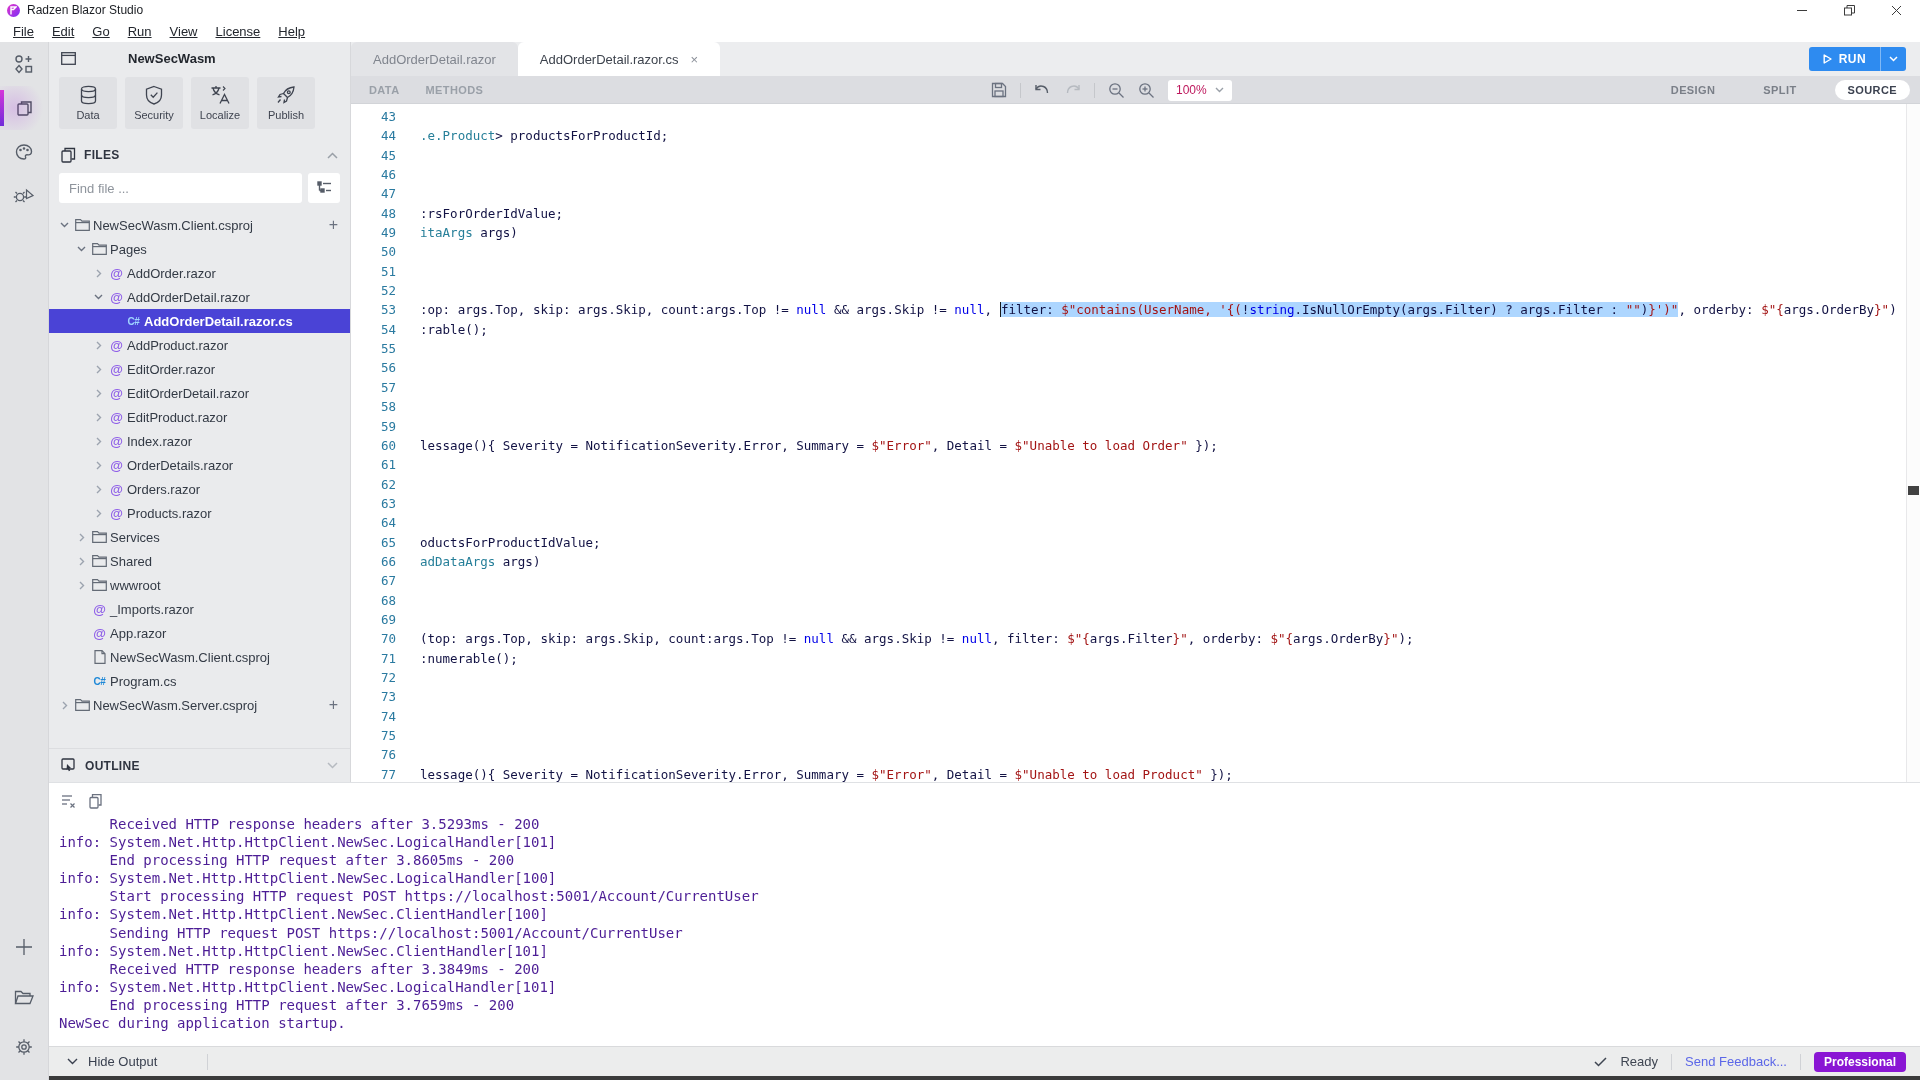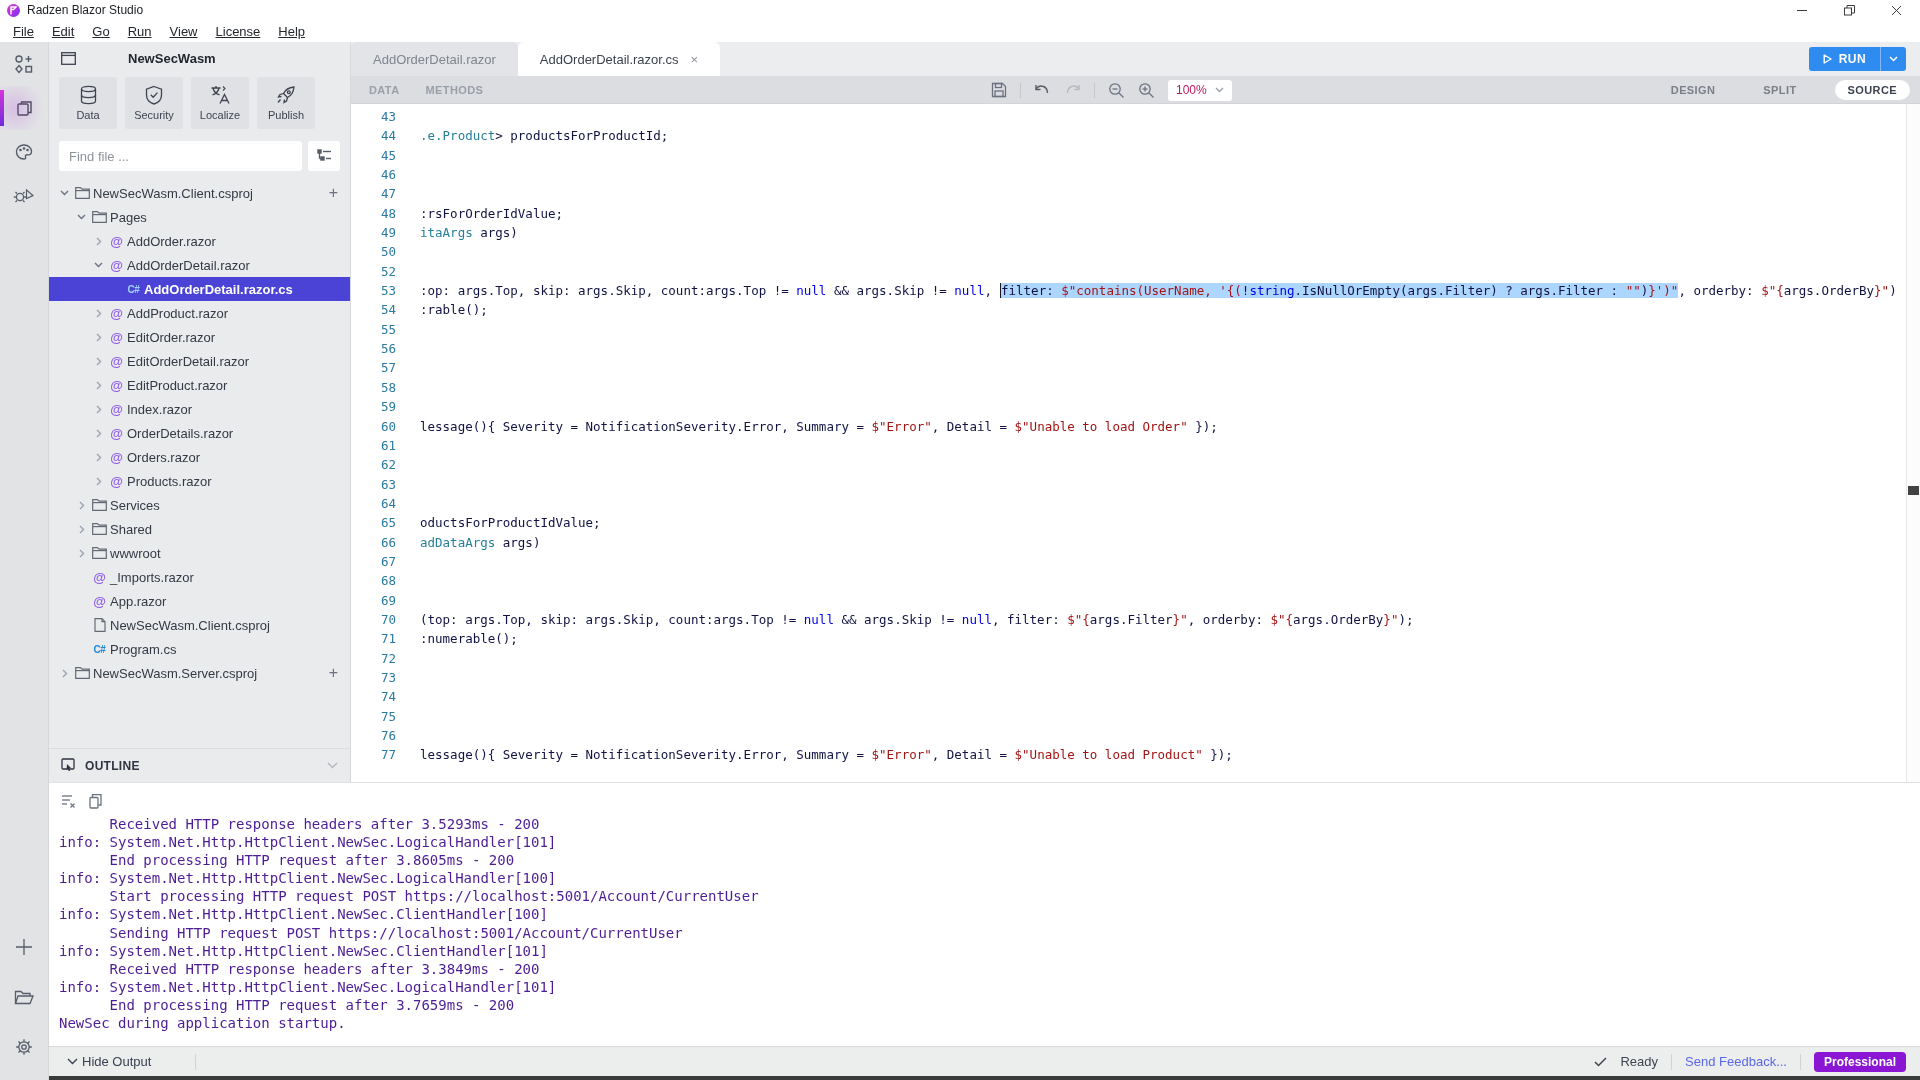--- a/index.html
+++ b/index.html
@@ -96,21 +96,21 @@
 
   
   .output { flex:1; background:#fff; border-top:1px solid #dfe1e4; padding:6px 0 0 10px; min-height:0; }
   .outicons { display:flex; gap:12px; height:24px; align-items:center; padding-left:2px; }
   .outicon { cursor:pointer; display:flex; }
   #outlog { margin-top:2px; font-family:"DejaVu Sans Mono", monospace; font-size:14px; color:#4c1d95; }
   .logline { height:18.1px; line-height:18.1px; white-space:pre; }
 
   
   .statusbar { height:30px; background:#eceded; border-top:1px solid #d9dadc; display:flex; align-items:center; padding:0 14px 0 18px; flex:none; }
-  .sb-left { display:flex; align-items:center; gap:4px;text-align:right; }
+  .sb-left { display:flex; align-items:center; gap:10px;text-align:right; }
   .sb-hide { font-size:13px; color:#3a4150; }
   .sb-sep { width:1px; height:16px; background:#d0d2d6; }
   .sb-left .sb-sep { margin-left:40px; }
   .sb-right { margin-left:auto; display:flex; align-items:center; gap:13px; }
   .sb-ready { font-size:13px; color:#3f4652; }
   .sb-feedback { font-size:13px; color:#5b67e8; cursor:pointer; }
   .sb-badge { background:#8a16d4; color:#fff; font-size:12px; font-weight:bold; padding:3px 10px; border-radius:4px; }
   .bottomedge { height:4px; background:#3b3b3b; flex:none; }
 </style>
 </head>
@@ -249,20 +249,30 @@
               <svg width="20" height="20" viewBox="0 0 20 20" fill="none" stroke="#3f4450" stroke-width="1.3">
                   <path d="M18 2 C13 2.5 9.5 4.5 7.5 8.5 L11.5 12.5 C15.5 10.5 17.5 7 18 2 Z"></path>
                   <circle cx="12.8" cy="7.2" r="1.4"></circle>
                   <path d="M7.5 8.5 L4 9.5 L2.5 12 L5.5 11.5 M11.5 12.5 L10.5 16 L8 17.5 L8.5 14.5"></path>
                   <path d="M4.5 14.5 L2 17.5"></path>
                 </svg>
               <span>Publish</span>
             </button>
           </div>
 
+          <div class="sechead">
+            <svg width="15" height="16" viewBox="0 0 15 16" fill="none" stroke="#2f3440" stroke-width="1.3">
+                <rect x="1" y="4" width="9" height="11" rx="1"></rect>
+                <path d="M4 4 V1.5 H13.5 V12 H10.5"></path>
+              </svg>
+            <span class="sectitle">FILES</span>
+            <svg width="11" height="7" viewBox="0 0 11 7" fill="none" stroke="#9aa0a8" stroke-width="1.5">
+                <path d="M1 6 L5.5 1.5 L10 6"></path>
+              </svg>
+          </div>
 
           <div class="findrow">
             <input type="text" placeholder="Find file ..." style="">
             <button class="treebtn">
               <svg width="15" height="14" viewBox="0 0 15 14" fill="none" stroke="#565d68" stroke-width="1.4">
                   <rect x="1" y="1" width="3" height="3" fill="#565d68"></rect>
                   <line x1="6" y1="2.5" x2="14" y2="2.5"></line>
                   <rect x="4" y="8" width="3" height="3" fill="#565d68"></rect>
                   <line x1="9" y1="9.5" x2="14" y2="9.5"></line>
                   <line x1="2.5" y1="4" x2="2.5" y2="9.5"></line>
@@ -565,20 +575,21 @@
           <div class="codearea">
             <div id="code">
                 <div class="cline"><span class="ln">43</span><span class="ctext"></span></div>
                 <div class="cline"><span class="ln">44</span><span class="ctext"><span class="tk-t">.e.Product</span><span class="tk-d">&gt; productsForProductId;</span></span></div>
                 <div class="cline"><span class="ln">45</span><span class="ctext"></span></div>
                 <div class="cline"><span class="ln">46</span><span class="ctext"></span></div>
                 <div class="cline"><span class="ln">47</span><span class="ctext"></span></div>
                 <div class="cline"><span class="ln">48</span><span class="ctext"><span class="tk-d">:rsForOrderIdValue;</span></span></div>
                 <div class="cline"><span class="ln">49</span><span class="ctext"><span class="tk-t">itaArgs</span><span class="tk-d"> args)</span></span></div>
                 <div class="cline"><span class="ln">50</span><span class="ctext"></span></div>
+                <div class="cline"><span class="ln">51</span><span class="ctext"></span></div>
                 <div class="cline"><span class="ln">52</span><span class="ctext"></span></div>
                 <div class="cline"><span class="ln">53</span><span class="ctext"><span class="tk-d">:op: args.Top, skip: args.Skip, count:args.Top != </span><span class="tk-k">null</span><span class="tk-d"> &amp;&amp; args.Skip != </span><span class="tk-k">null</span><span class="tk-d">, </span><span class="caret"></span><span class="tk-d sel">filter: </span><span class="tk-s sel">$"contains(UserName, '{(</span><span class="tk-d sel">!</span><span class="tk-k sel">string</span><span class="tk-d sel">.IsNullOrEmpty(args.Filter) ? args.Filter : </span><span class="tk-s sel">""</span><span class="tk-d sel">)</span><span class="tk-s sel">}')"</span><span class="tk-d">, orderby: </span><span class="tk-s">$"{</span><span class="tk-d">args.OrderBy</span><span class="tk-s">}"</span><span class="tk-d">)</span></span></div>
                 <div class="cline"><span class="ln">54</span><span class="ctext"><span class="tk-d">:rable();</span></span></div>
                 <div class="cline"><span class="ln">55</span><span class="ctext"></span></div>
                 <div class="cline"><span class="ln">56</span><span class="ctext"></span></div>
                 <div class="cline"><span class="ln">57</span><span class="ctext"></span></div>
                 <div class="cline"><span class="ln">58</span><span class="ctext"></span></div>
                 <div class="cline"><span class="ln">59</span><span class="ctext"></span></div>
                 <div class="cline"><span class="ln">60</span><span class="ctext"><span class="tk-d">lessage(){ Severity = NotificationSeverity.Error, Summary = </span><span class="tk-s">$"Error"</span><span class="tk-d">, Detail = </span><span class="tk-s">$"Unable to load Order"</span><span class="tk-d"> });</span></span></div>
                 <div class="cline"><span class="ln">61</span><span class="ctext"></span></div>

